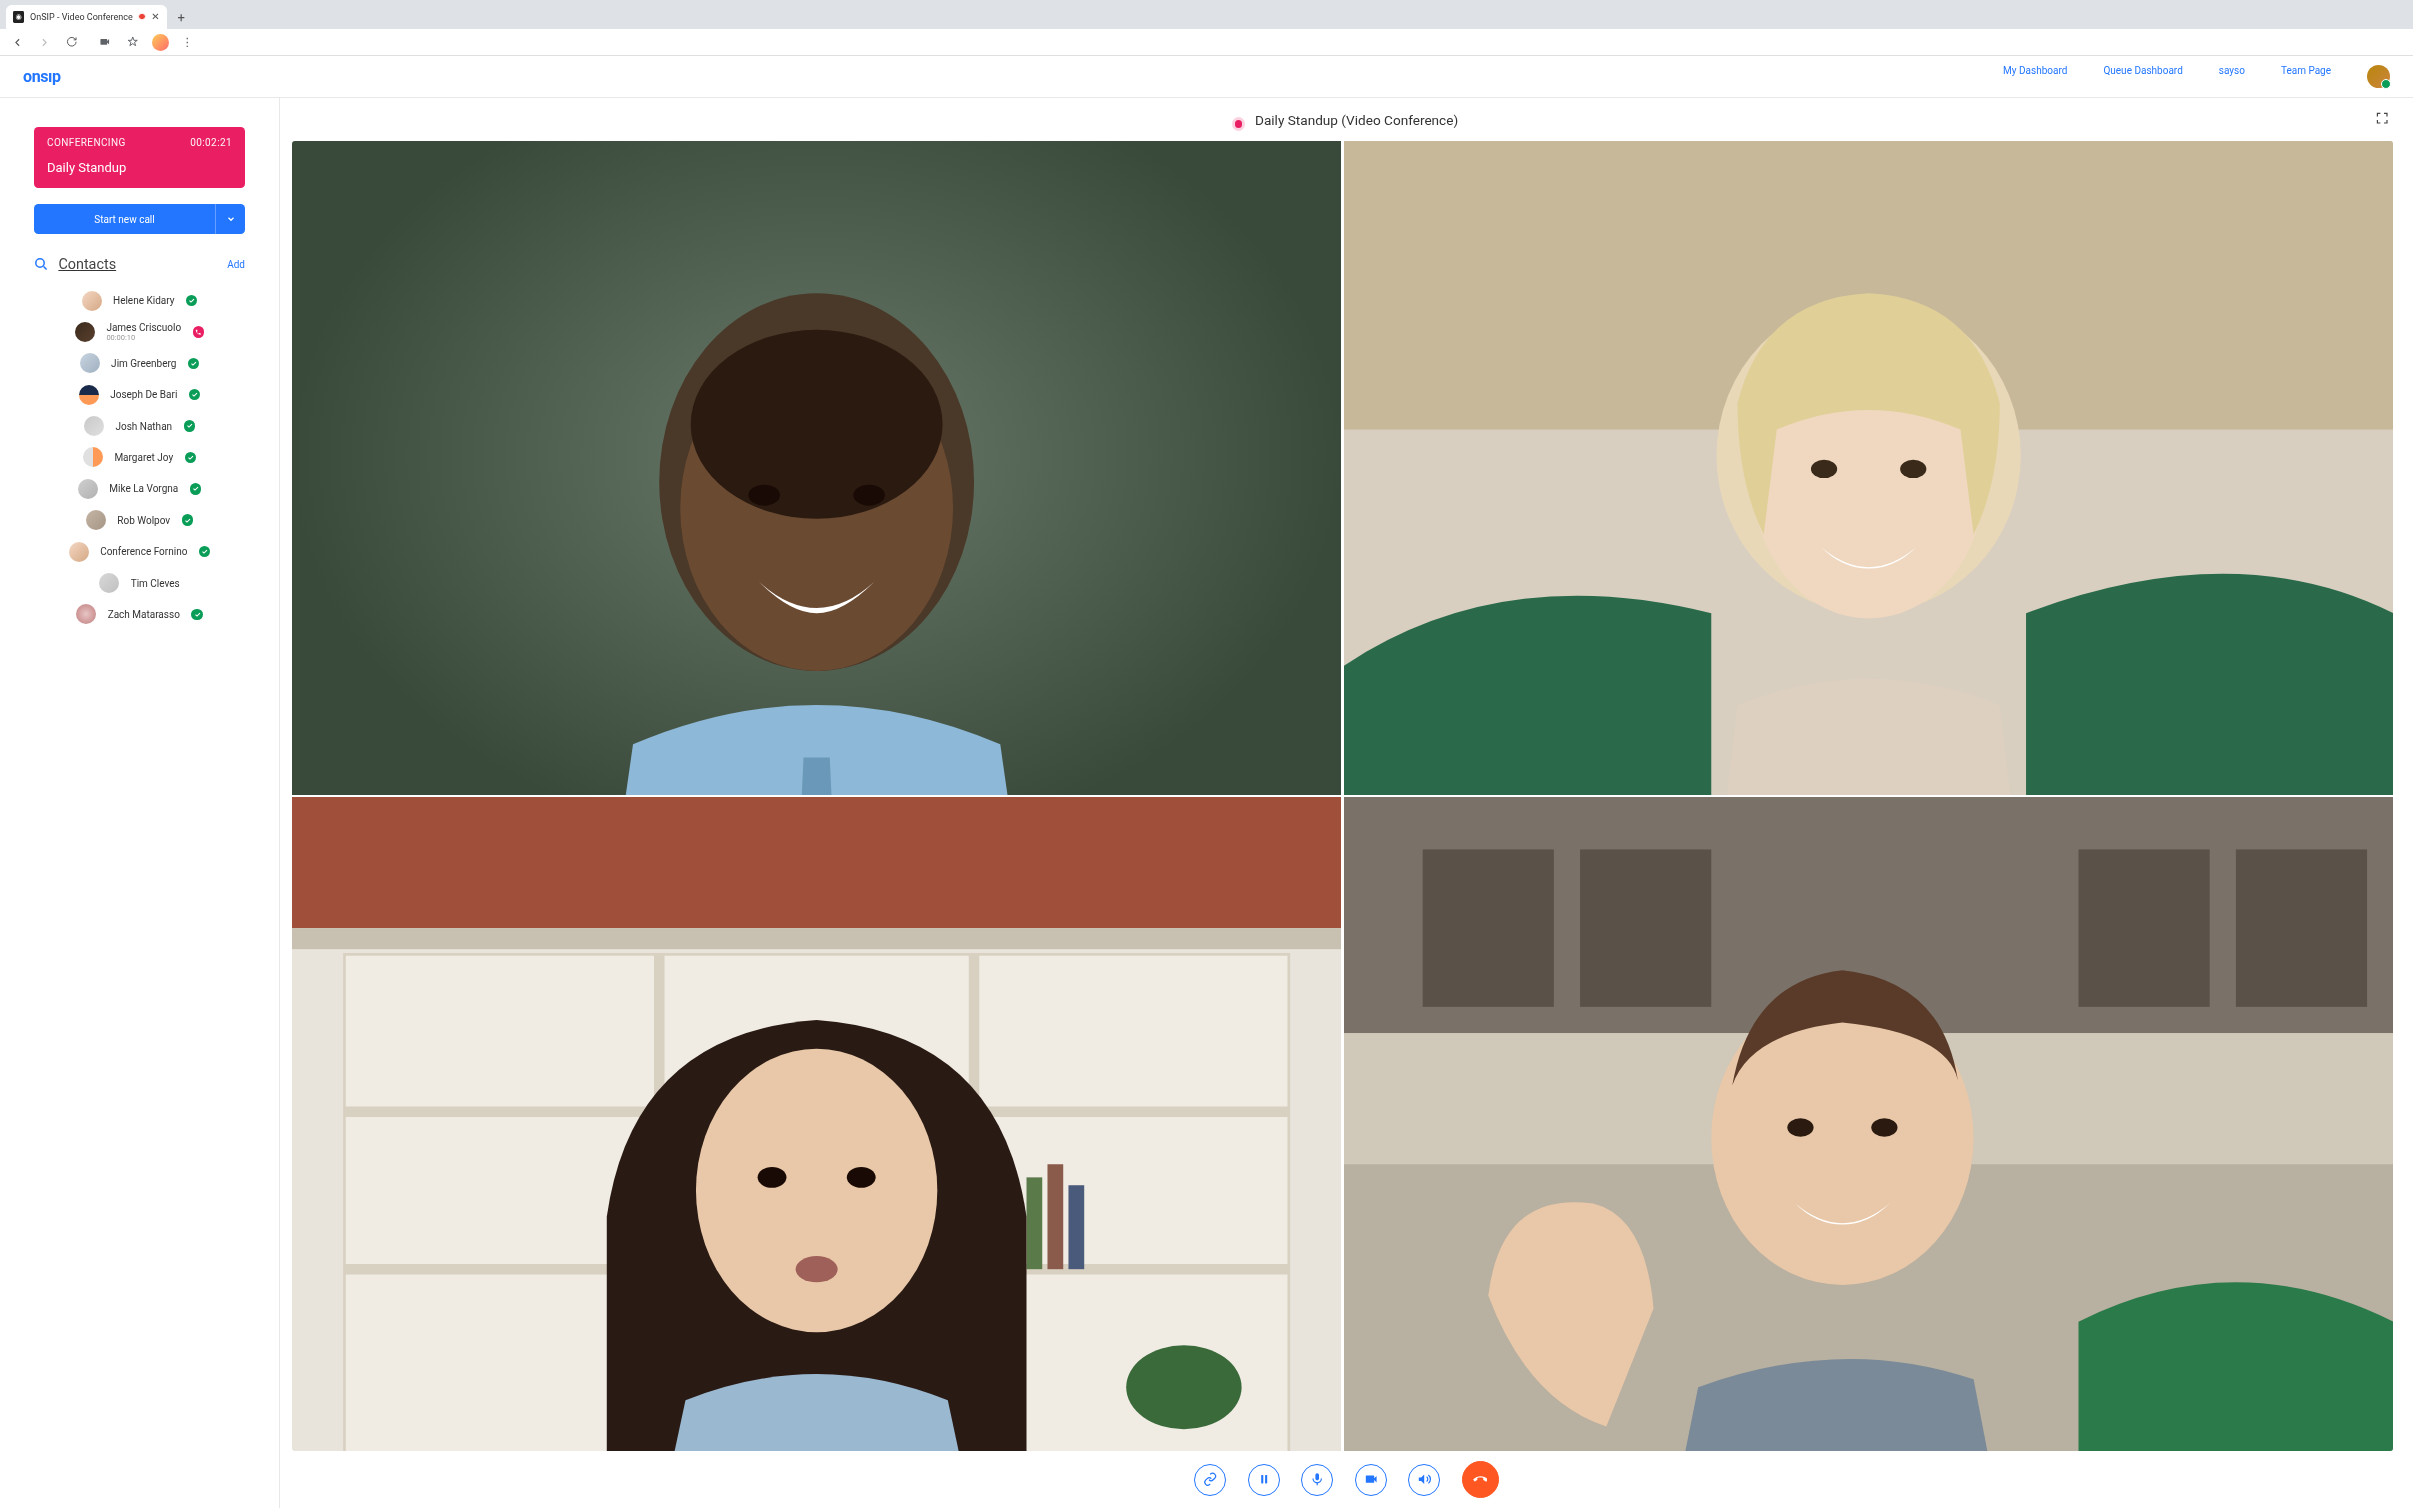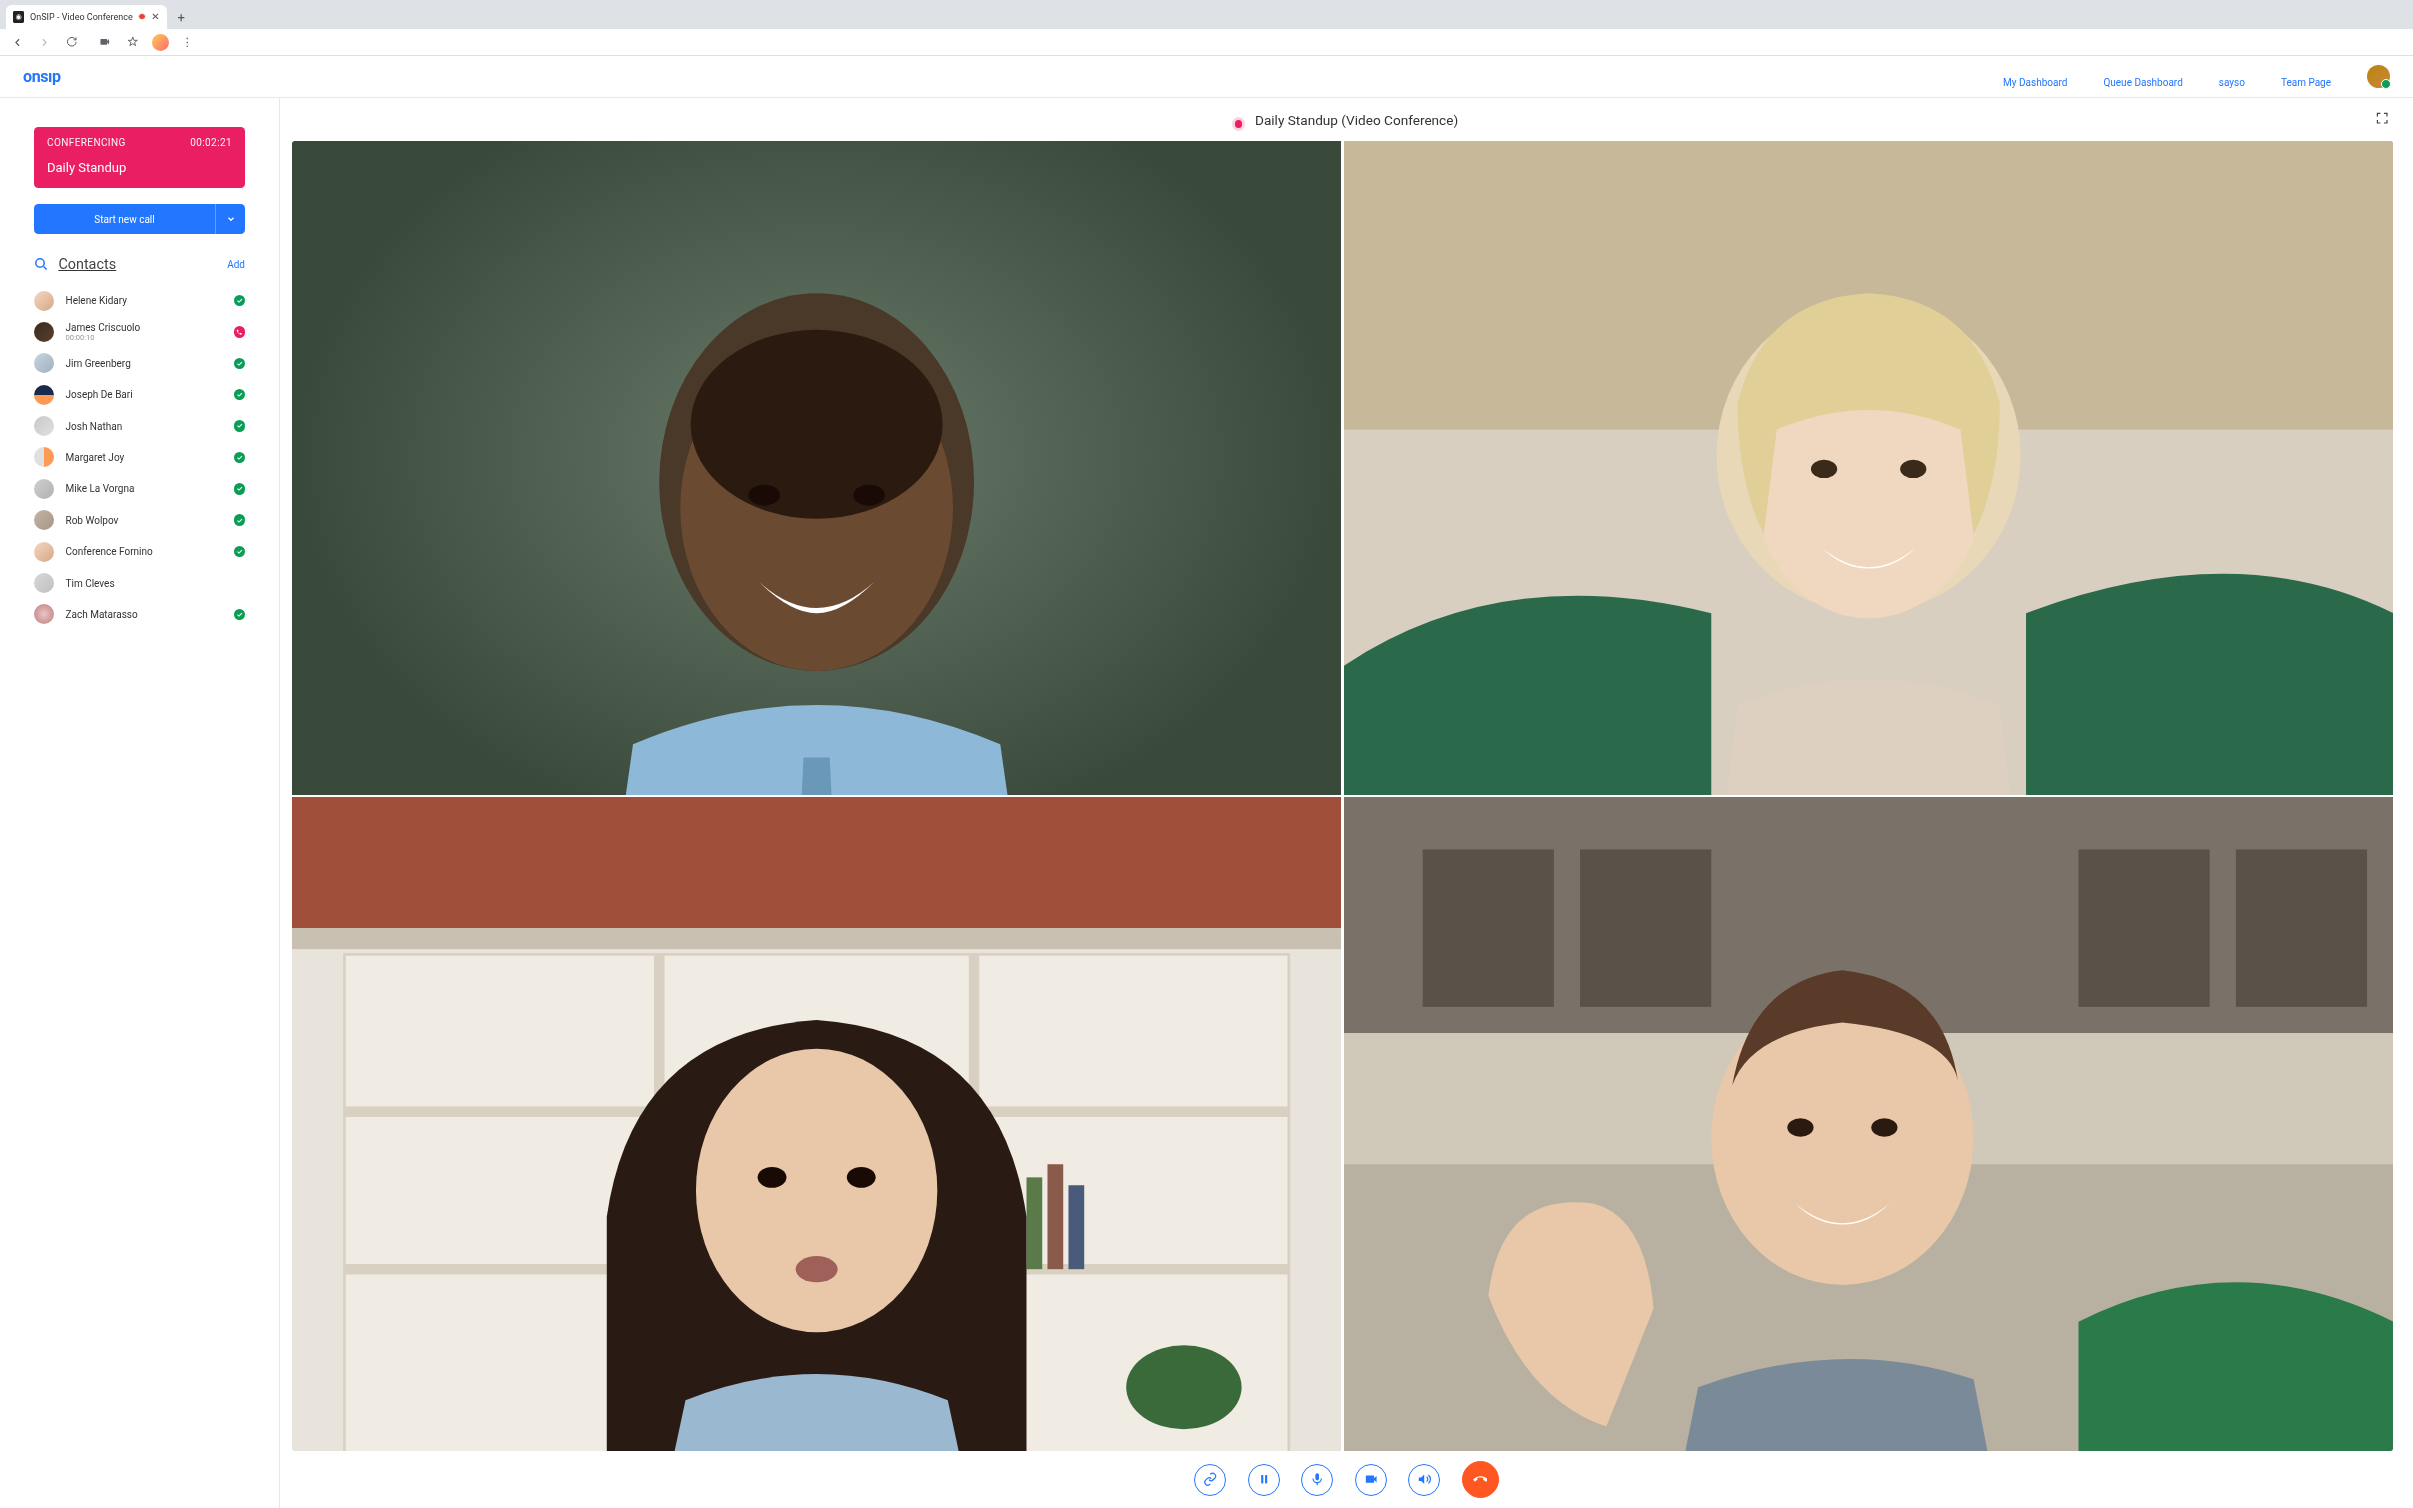--- a/index.html
+++ b/index.html
@@ -18,21 +18,21 @@
   .nav-icon { width: 20px; height: 20px; display: flex; align-items: center; justify-content: center; color: #555; }
   .address-bar { flex: 1; height: 20px; background: #f1f3f4; border-radius: 10px; display: flex; align-items: center; padding: 0 8.6px; gap: 5.7px; font-size: 9.7px; color: #555; }
   .address-bar .url-prefix { color: #888; }
   .address-bar .url-domain { color: #333; }
   .addr-right { display: flex; align-items: center; gap: 8.6px; margin-left: 5.7px; }
   .profile-pic-small { width: 17px; height: 17px; border-radius: 50%; background: linear-gradient(135deg,#feca57,#ff6b6b); }
 
   
   .app-header { height: 42px; display: flex; align-items: center; justify-content: space-between; padding: 0 23px; border-bottom: 0.7px solid #e8e8e8; }
   .logo { font-weight: 700; font-size: 16px; color: #2276ff; letter-spacing: -0.4px; }
-  .header-nav { display: flex; align-items: flex-end; gap: 36px; }
+  .header-nav { display: flex; align-items: flex-start; gap: 36px; }
   .header-nav a { font-size: 10px; color: #2276ff; text-decoration: none; }
   .header-avatar { width: 23px; height: 23px; border-radius: 50%; background: linear-gradient(135deg,#b8860b,#cd853f); position: relative; }
   .header-avatar::after { content: ""; position: absolute; bottom: -1.4px; right: -1.4px; width: 8.6px; height: 8.6px; border-radius: 50%; background: #0a9d58; border: 1.4px solid #fff; }
 
   
   .app-body { flex: 1; display: flex; overflow: hidden; }
   .sidebar { width: 280px; border-right: 0.7px solid #e8e8e8; padding: 29px 34px 14.4px; overflow-y: auto; }
   .content { flex: 1; position: relative; display: flex; flex-direction: column; background: #fff; }
 
   
@@ -45,21 +45,21 @@
   .start-call-main { flex: 1; background: #2276ff; color: #fff; display: flex; align-items: center; justify-content: center; font-size: 10px; }
   .start-call-drop { width: 30px; background: #2276ff; color: #fff; display: flex; align-items: center; justify-content: center; border-left: 0.7px solid rgba(255,255,255,0.3); }
 
   
   .contacts-header { display: flex; align-items: center; justify-content: space-between; margin-bottom: 13px; }
   .contacts-header-left { display: flex; align-items: center; gap: 10px; text-decoration: underline; }
   .contacts-header-left .title { font-size: 14.4px; color: #444; }
   .contacts-add { color: #2276ff; font-size: 10px; }
 
   
-  .contact-list { display: flex; flex-direction: column; gap: 1.4px; }
+  .contact-list { display: flex; flex-direction: column; gap: 1.4px; align-items: center; }
   .contact-row { display: flex; align-items: center; gap: 11.5px; padding: 5px 0; }
   .contact-avatar { width: 20px; height: 20px; border-radius: 50%; flex-shrink: 0; }
   .contact-info { flex: 1; display: flex; flex-direction: column; }
   .contact-name { font-size: 10px; color: #333; }
   .contact-sub { font-size: 7.5px; color: #999; }
   .status-dot { width: 11.5px; height: 11.5px; border-radius: 50%; background: #0a9d58; display: flex; align-items: center; justify-content: center; color: #fff; }
   .status-dot.calling { background: #e91e63; }
 
   
   .video-header { display: flex; align-items: center; justify-content: center; height: 43px; position: relative; }

